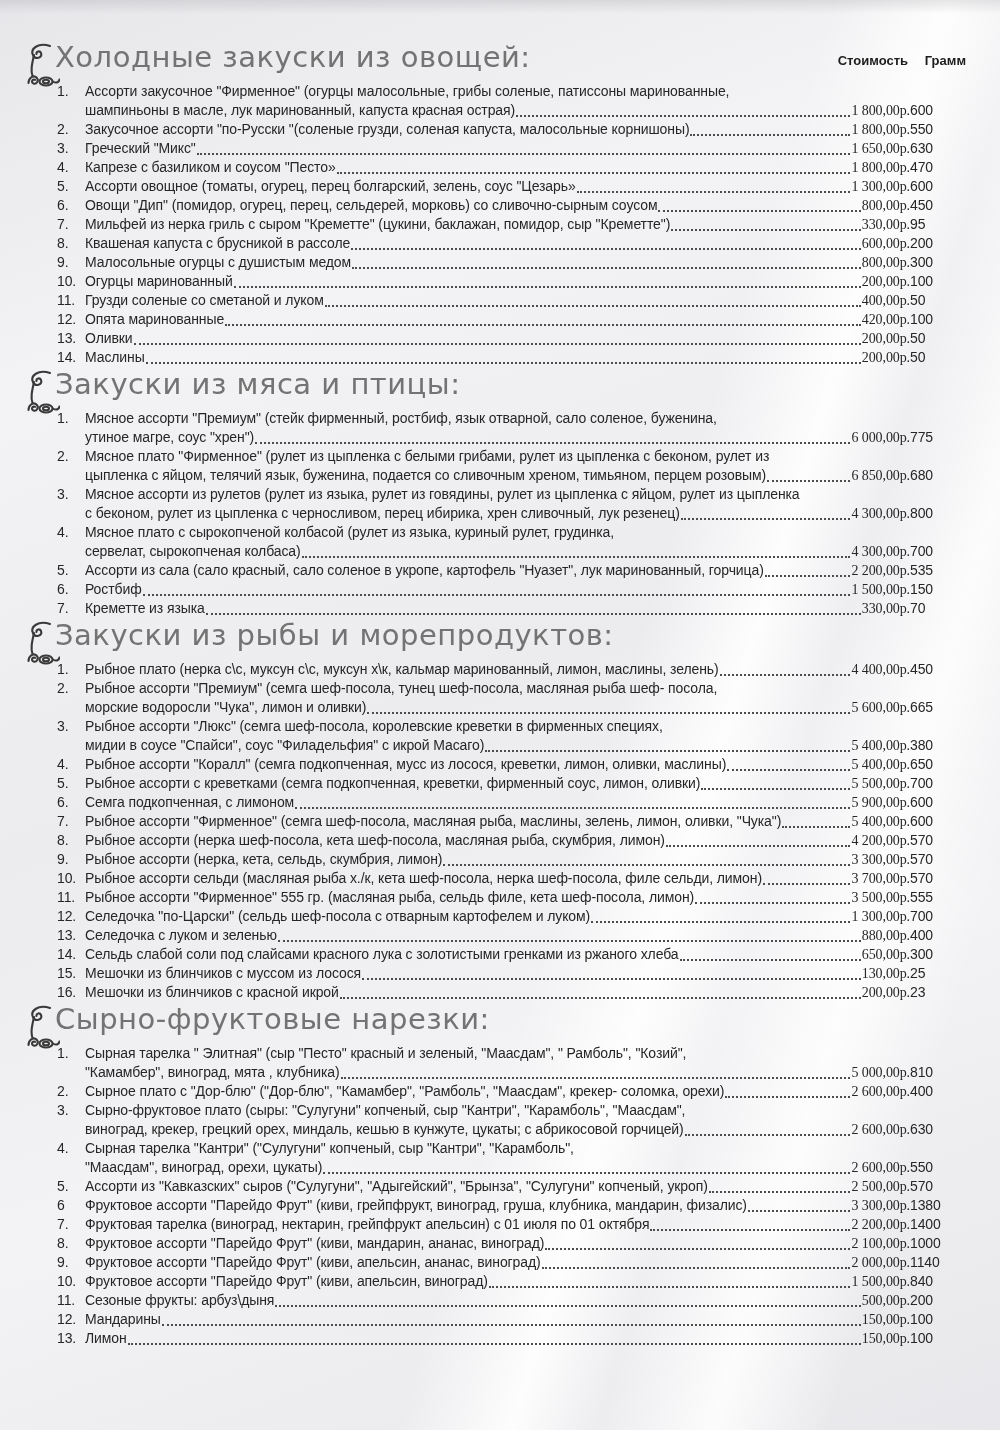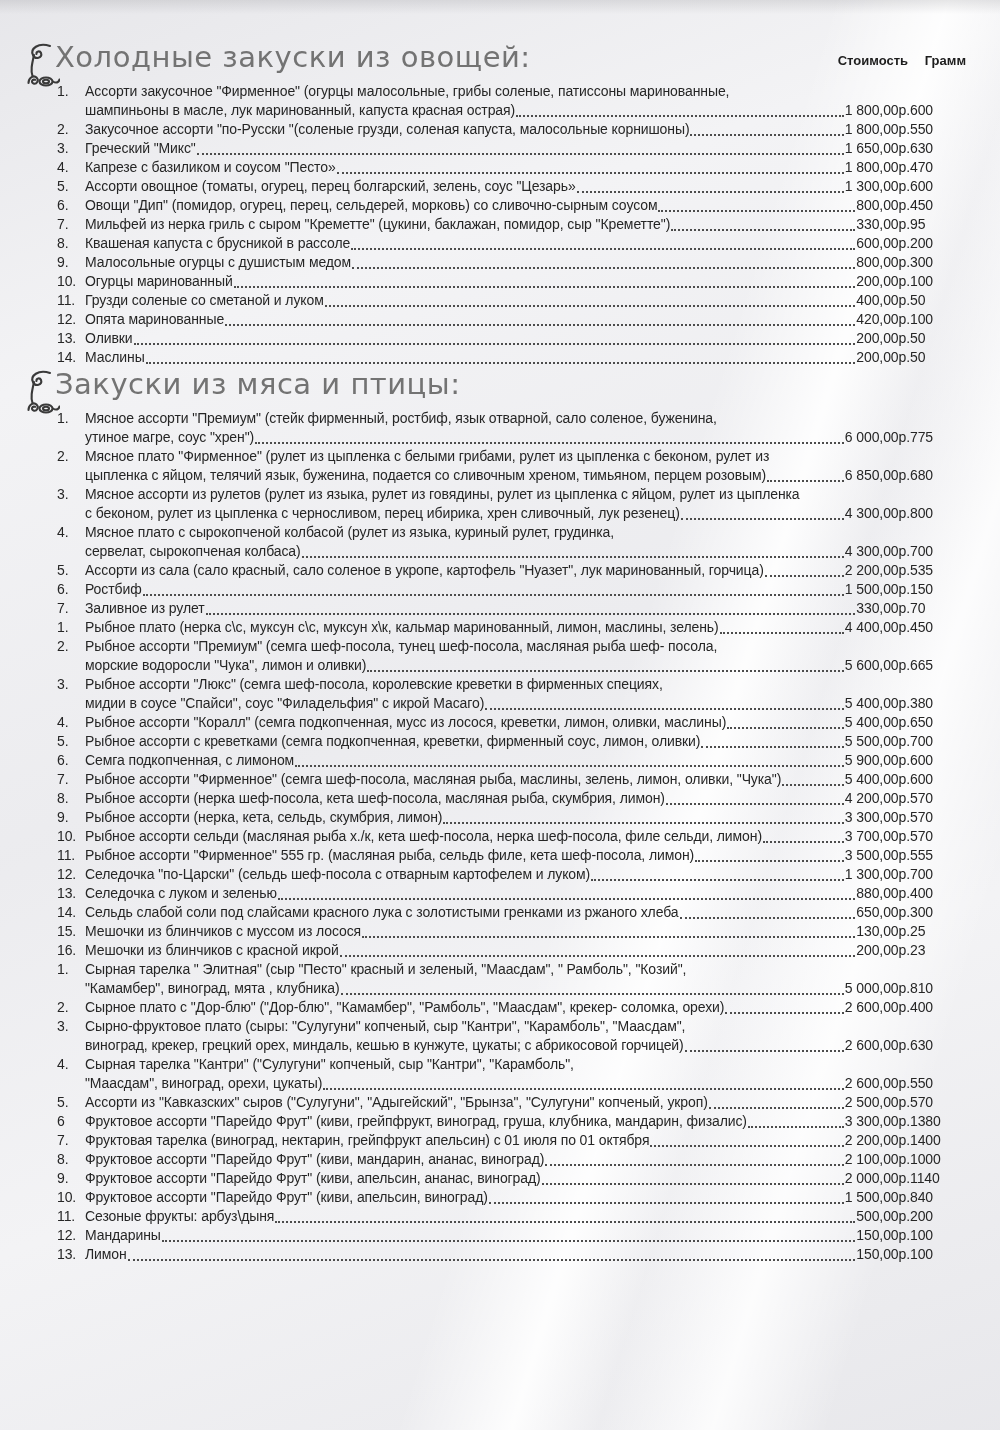--- a/index.html
+++ b/index.html
@@ -75,21 +75,21 @@
   .line { display: flex; align-items: flex-end; line-height: 19px; }
   .txt { flex: none; white-space: nowrap; }
   .leader {
     flex: 1 1 auto;
     min-width: 5px;
     height: 14px;
     box-sizing: border-box;
     border-bottom: 2px dotted #4c4c4c;
     margin: 0 1px 3px 1px;
   }
-  .price { flex: none; white-space: nowrap; }
+  .price { flex: none; white-space: nowrap; font-family: Liberation Serif, serif; }
   .grams { flex: none; width: 56px; white-space: nowrap; }
 </style>
 </head>
 <body>
 
 <div class="page">
   <div id="sections">
   <section class="menu-section">
     <div class="section-header">
       <span class="ornament">
@@ -356,31 +356,48 @@
                 <span class="leader"></span>
                 <span class="price">1 500,00р.</span>
                 <span class="grams">150</span>
               </div>
             </div>
           </div>
           <div class="item">
             <span class="num">7.</span>
             <div class="body">
               <div class="line">
-                <span class="txt">Заливное из рулет</span>
+                <span class="txt">Креметте из языка</span>
                 <span class="leader"></span>
                 <span class="price">330,00р.</span>
                 <span class="grams">70</span>
               </div>
             </div>
           </div>
         </div>
   </section>
 
   <section class="menu-section">
+    <div class="section-header">
+      <span class="ornament">
+        <svg viewBox="0 0 34 46" width="34" height="46" aria-hidden="true">
+          <g fill="none" stroke="#3a3a3a" stroke-width="2.1" stroke-linecap="round">
+            <path d="M24,4 C12,0 4,7 7,13 C9,18 17,16 15,11 C14,8.5 10,9 10.5,12"></path>
+            <path d="M8,13 C6,22 4.5,28 6.5,34"></path>
+            <path d="M2.5,41 C2.5,36 7.5,32.5 10.5,35.5 C13.5,38.5 10.5,42.5 7.5,41.5 C4.8,40.6 6,36.8 9,37.8"></path>
+            <ellipse cx="20" cy="39.5" rx="6.5" ry="4"></ellipse>
+            <ellipse cx="20" cy="39.5" rx="3" ry="1.8"></ellipse>
+            <path d="M27,39.5 C30,41.5 33,40.5 33.5,37.5"></path>
+          </g>
+        </svg>
+      </span>
+      <h2 class="section-title">Закуски из рыбы и морепродуктов:</h2>
+      <span class="spacer"></span>
+
+    </div>
     <div class="items">
           <div class="item">
             <span class="num">1.</span>
             <div class="body">
               <div class="line">
                 <span class="txt">Рыбное плато (нерка с\с, муксун с\с, муксун х\к, кальмар маринованный, лимон, маслины, зелень)</span>
                 <span class="leader"></span>
                 <span class="price">4 400,00р.</span>
                 <span class="grams">450</span>
               </div>
@@ -550,20 +567,37 @@
                 <span class="leader"></span>
                 <span class="price">200,00р.</span>
                 <span class="grams">23</span>
               </div>
             </div>
           </div>
         </div>
   </section>
 
   <section class="menu-section">
+    <div class="section-header">
+      <span class="ornament">
+        <svg viewBox="0 0 34 46" width="34" height="46" aria-hidden="true">
+          <g fill="none" stroke="#3a3a3a" stroke-width="2.1" stroke-linecap="round">
+            <path d="M24,4 C12,0 4,7 7,13 C9,18 17,16 15,11 C14,8.5 10,9 10.5,12"></path>
+            <path d="M8,13 C6,22 4.5,28 6.5,34"></path>
+            <path d="M2.5,41 C2.5,36 7.5,32.5 10.5,35.5 C13.5,38.5 10.5,42.5 7.5,41.5 C4.8,40.6 6,36.8 9,37.8"></path>
+            <ellipse cx="20" cy="39.5" rx="6.5" ry="4"></ellipse>
+            <ellipse cx="20" cy="39.5" rx="3" ry="1.8"></ellipse>
+            <path d="M27,39.5 C30,41.5 33,40.5 33.5,37.5"></path>
+          </g>
+        </svg>
+      </span>
+      <h2 class="section-title">Сырно-фруктовые нарезки:</h2>
+      <span class="spacer"></span>
+
+    </div>
     <div class="items">
           <div class="item">
             <span class="num">1.</span>
             <div class="body">
               <div class="cont-line">Сырная тарелка " Элитная" (сыр "Песто" красный и зеленый, "Маасдам", " Рамболь", "Козий",</div>
               <div class="line">
                 <span class="txt">"Камамбер", виноград, мята , клубника)</span>
                 <span class="leader"></span>
                 <span class="price">5 000,00р.</span>
                 <span class="grams">810</span>

